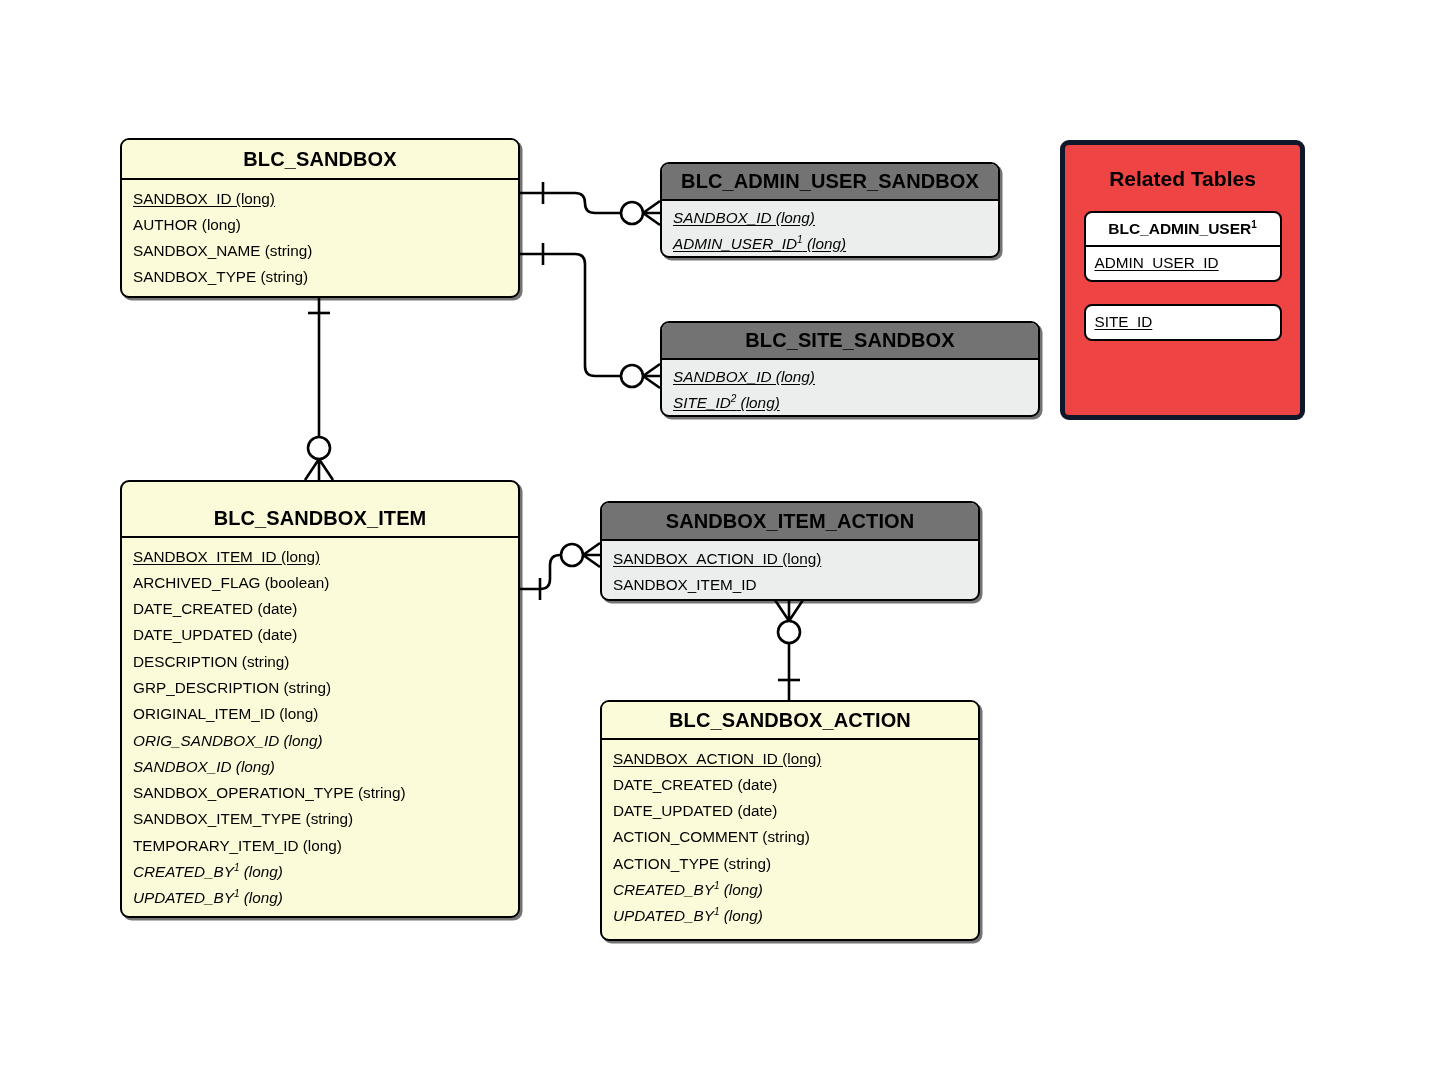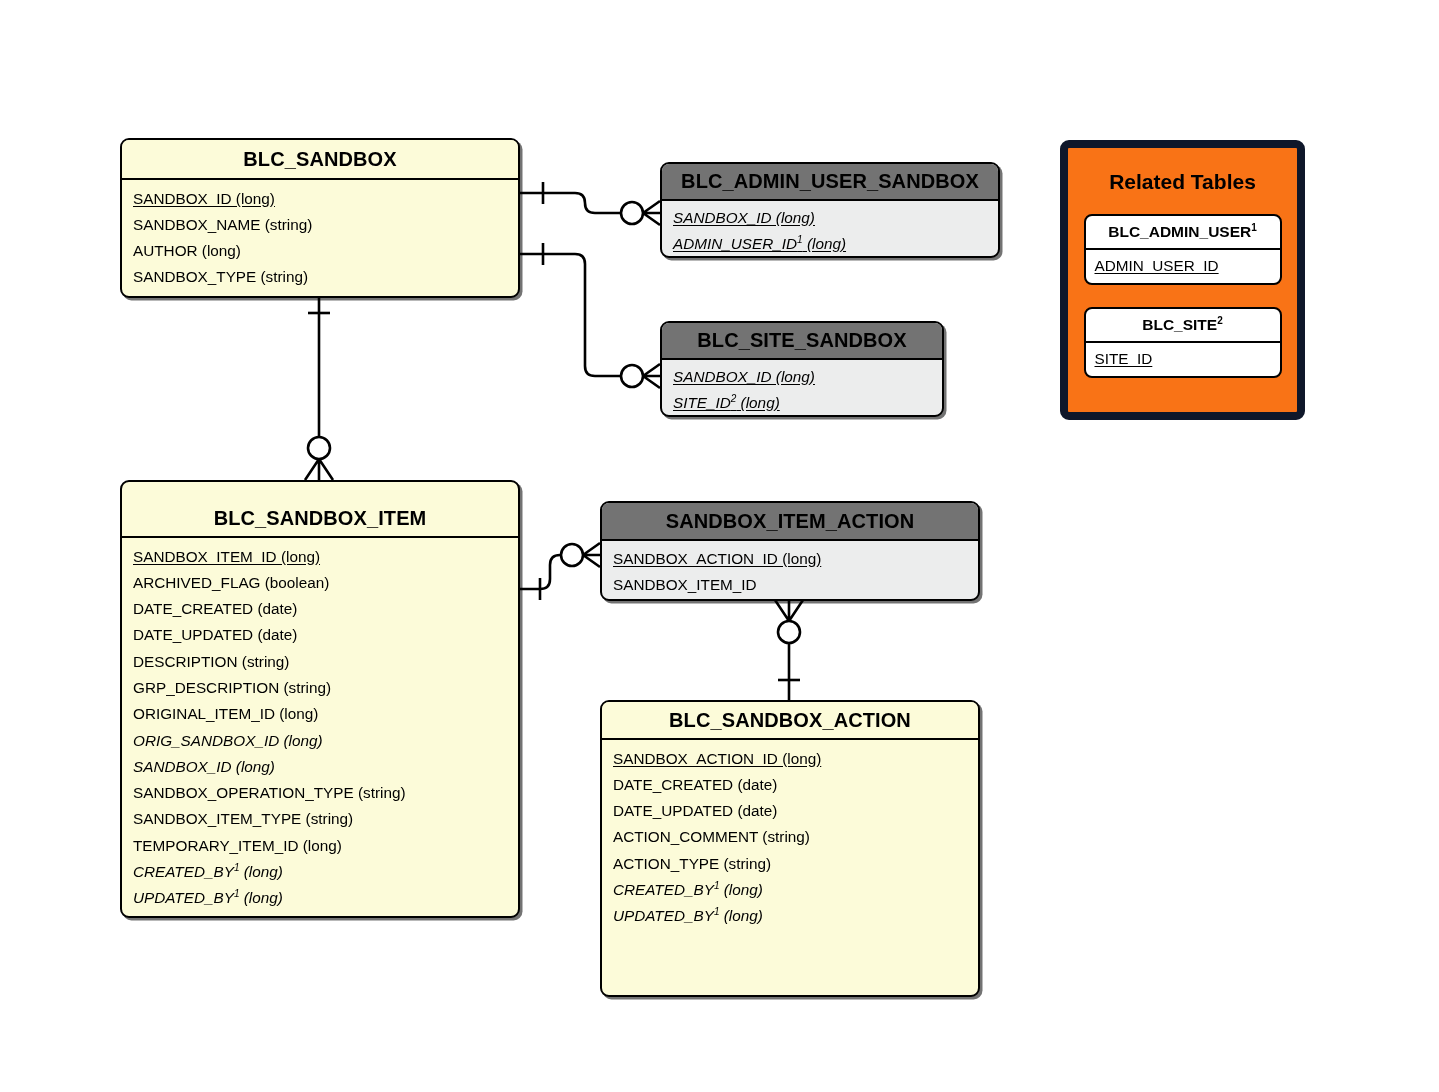--- a/index.html
+++ b/index.html
@@ -39,21 +39,21 @@
   }
   .entity .field .t{display:inline;}
   .field.pk .t{text-decoration:underline;text-underline-offset:2px;}
   .field.fk .t{font-style:italic;}
   .field.pkfk .t{font-style:italic;text-decoration:underline;text-underline-offset:2px;}
   .sup{font-size:10px;vertical-align:super;line-height:0;}
 
   
   .legend{
     position:absolute;box-sizing:border-box;
-    background:#f97316;border:8px solid #0f172a;border-radius:9px;
+    background:#ef4444;border:5px solid #0f172a;border-radius:9px;
   }
   .legend-title{
     text-align:center;font-weight:bold;font-size:21px;color:#000;
     margin-top:22px;margin-bottom:20px;
   }
   .mini{
     box-sizing:border-box;margin:0 auto 22px auto;
     border:2.6px solid #000;border-radius:8px;background:#fff;overflow:hidden;
   }
   .mini:last-child{margin-bottom:0;}
@@ -106,35 +106,35 @@
       <circle cx="789" cy="632" r="11"></circle>
       <path d="M789,643 L789,700"></path>
       <line x1="778" y1="680" x2="800" y2="680"></line>
     </g>
   </svg>
 
   <div class="entity" style="left:120px;top:138px;width:400px;height:160px;">
     <div class="ehead" style="height:40px;">BLC_SANDBOX</div>
     <div class="ebody">
       <div class="field pk"><span class="t">SANDBOX_ID (long)</span></div>
+      <div class="field"><span class="t">AUTHOR (long)</span></div>
       <div class="field"><span class="t">SANDBOX_NAME (string)</span></div>
-      <div class="field"><span class="t">AUTHOR (long)</span></div>
       <div class="field"><span class="t">SANDBOX_TYPE (string)</span></div>
     </div>
   </div>
 
   <div class="entity gray" style="left:660px;top:162px;width:340px;height:96px;">
     <div class="ehead" style="height:37px;">BLC_ADMIN_USER_SANDBOX</div>
     <div class="ebody" style="padding-top:3px;">
       <div class="field pkfk"><span class="t">SANDBOX_ID (long)</span></div>
       <div class="field pkfk"><span class="t"><span>ADMIN_USER_ID</span><span class="sup">1</span><span> (long)</span></span></div>
     </div>
   </div>
 
-  <div class="entity gray" style="left:660px;top:321px;width:284px;height:96px;">
+  <div class="entity gray" style="left:660px;top:321px;width:380px;height:96px;">
     <div class="ehead" style="height:37px;">BLC_SITE_SANDBOX</div>
     <div class="ebody" style="padding-top:3px;">
       <div class="field pkfk"><span class="t">SANDBOX_ID (long)</span></div>
       <div class="field pkfk"><span class="t"><span>SITE_ID</span><span class="sup">2</span><span> (long)</span></span></div>
     </div>
   </div>
 
   <div class="entity" style="left:120px;top:480px;width:400px;height:438px;">
     <div class="ehead" style="height:38px;margin-top:18px;">BLC_SANDBOX_ITEM</div>
     <div class="ebody">
@@ -156,21 +156,21 @@
   </div>
 
   <div class="entity gray" style="left:600px;top:501px;width:380px;height:100px;">
     <div class="ehead" style="height:38px;">SANDBOX_ITEM_ACTION</div>
     <div class="ebody" style="padding-top:4px;">
       <div class="field pk"><span class="t">SANDBOX_ACTION_ID (long)</span></div>
       <div class="field"><span class="t">SANDBOX_ITEM_ID</span></div>
     </div>
   </div>
 
-  <div class="entity" style="left:600px;top:700px;width:380px;height:297px;">
+  <div class="entity" style="left:600px;top:700px;width:380px;height:241px;">
     <div class="ehead" style="height:38px;">BLC_SANDBOX_ACTION</div>
     <div class="ebody">
       <div class="field pk"><span class="t">SANDBOX_ACTION_ID (long)</span></div>
       <div class="field"><span class="t">DATE_CREATED (date)</span></div>
       <div class="field"><span class="t">DATE_UPDATED (date)</span></div>
       <div class="field"><span class="t">ACTION_COMMENT (string)</span></div>
       <div class="field"><span class="t">ACTION_TYPE (string)</span></div>
       <div class="field fk"><span class="t"><span>CREATED_BY</span><span class="sup">1</span><span> (long)</span></span></div>
       <div class="field fk"><span class="t"><span>UPDATED_BY</span><span class="sup">1</span><span> (long)</span></span></div>
     </div>
@@ -178,18 +178,17 @@
 
   <div class="legend" style="left:1060px;top:140px;width:245px;height:280px;">
     <div class="legend-title">Related Tables</div>
 
     <div class="mini" style="width:198px;">
       <div class="mhead"><span>BLC_ADMIN_USER</span><span class="sup">1</span></div>
       <div class="mrow"><span class="t">ADMIN_USER_ID</span></div>
     </div>
 
     <div class="mini" style="width:198px;">
-      <div class="mhead"><span>BLC_SITE</span><span class="sup">2</span></div>
       <div class="mrow"><span class="t">SITE_ID</span></div>
     </div>
   </div>
 
 </div>
 
 </body></html>

